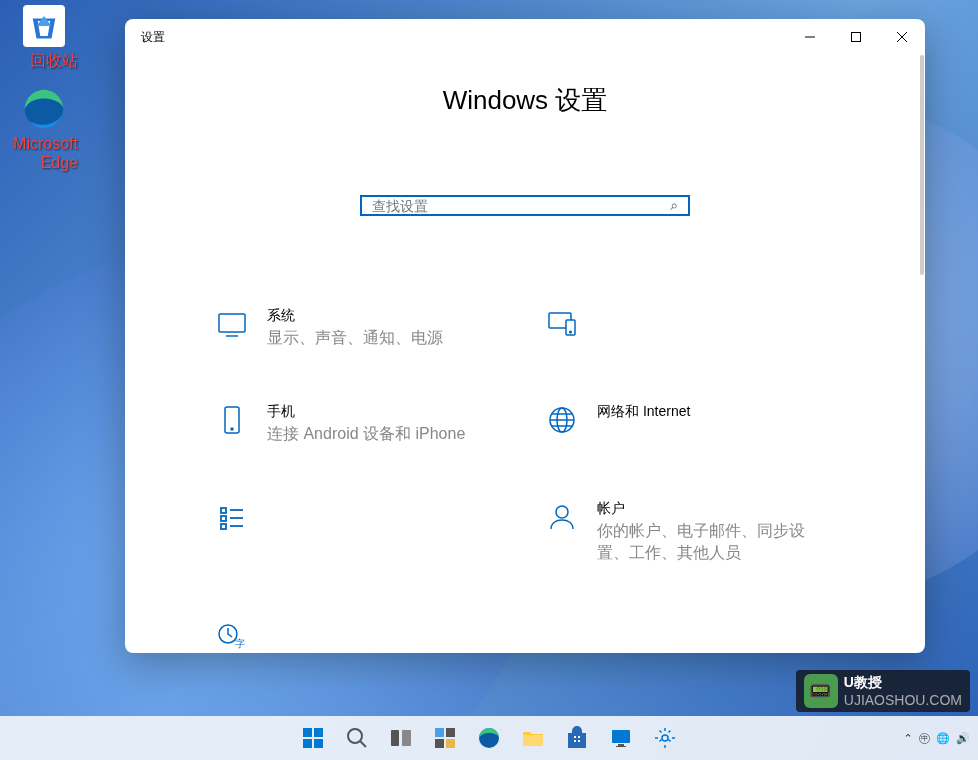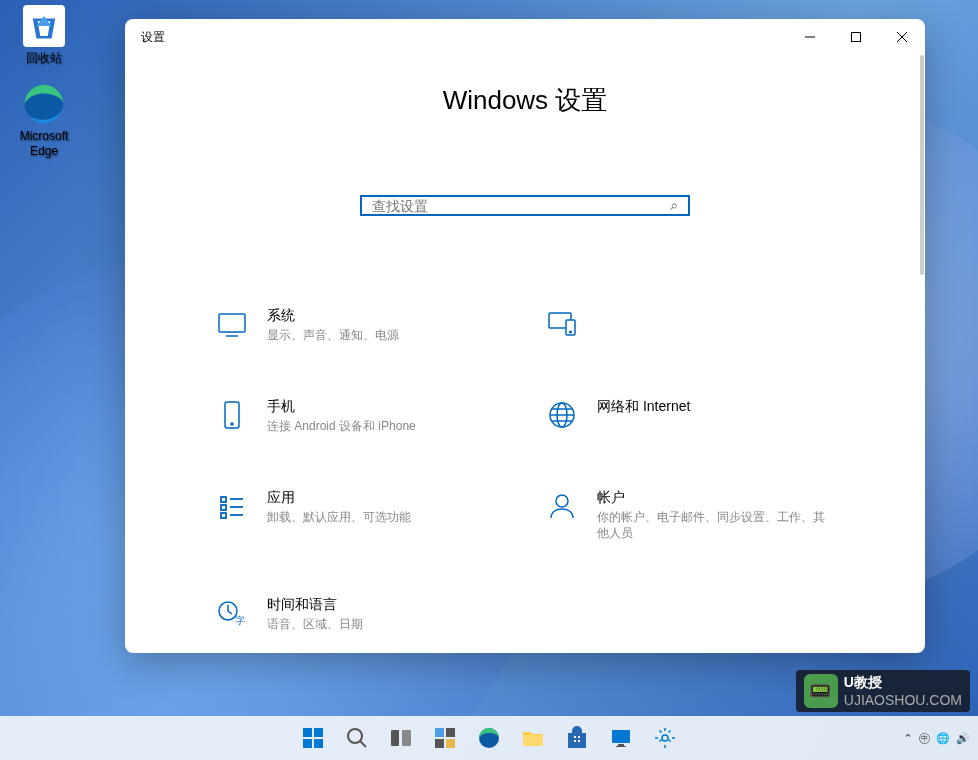--- a/index.html
+++ b/index.html
@@ -7,21 +7,21 @@
 
 
 .wallpaper { position: absolute; inset: 0; z-index: 0; }
 .wallpaper::before { content: ''; position: absolute; width: 700px; height: 600px; border-radius: 50%; background: radial-gradient(ellipse, rgba(120,180,255,0.6), rgba(40,80,180,0.3)); left: -150px; top: 250px; transform: rotate(-20deg); }
 .wallpaper::after { content: ''; position: absolute; width: 500px; height: 500px; border-radius: 50%; background: radial-gradient(ellipse, rgba(200,220,255,0.5), rgba(60,100,200,0.2)); right: -100px; top: 100px; }
 
 
 .desktop-icons { position: absolute; top: 5px; left: 10px; z-index: 1; }
 .desktop-icon { width: 68px; text-align: center; margin-bottom: 18px; cursor: pointer; }
 .desktop-icon .ico { width: 42px; height: 42px; margin: 0 auto 4px; display: flex; align-items: center; justify-content: center; }
-.desktop-icon .label { color: #000000; font-size: 12px; text-shadow: 1px 1px 2px rgba(0,0,0,0.6); line-height: 1.2; }
+.desktop-icon .label { color: #ef4444; font-size: 16px; text-shadow: 1px 1px 2px rgba(0,0,0,0.6); line-height: 1.2; text-align: right; }
 .recycle-bin-ico { background: #fff; border-radius: 4px; position: relative; }
 
 
 .settings-window { position: absolute; top: 19px; left: 125px; width: 800px; height: 634px; background: #fff; border-radius: 8px; box-shadow: 0 10px 40px rgba(0,0,0,0.3); z-index: 2; display: flex; flex-direction: column; overflow: hidden; }
 .titlebar { height: 36px; display: flex; align-items: center; padding-left: 16px; }
 .titlebar-title { font-size: 12px; flex: 1; }
 .titlebar-btns { display: flex; }
 .titlebar-btn { width: 46px; height: 32px; display: flex; align-items: center; justify-content: center; cursor: pointer; }
 .titlebar-btn svg { width: 10px; height: 10px; }
 
@@ -32,21 +32,21 @@
 .search-box input { flex: 1; border: none; outline: none; font-size: 14px; color: #737373; }
 .search-box input::placeholder { color: #777; }
 .search-icon { color: #666; font-size: 14px; }
 
 .settings-grid { display: grid; grid-template-columns: 1fr 1fr; column-gap: 40px; row-gap: 54px; width: 100%; max-width: 620px; }
 .setting-item { display: flex; align-items: flex-start; gap: 18px; cursor: pointer; }
 .setting-icon { width: 34px; height: 34px; color: #0067c0; flex-shrink: 0; display: flex; align-items: center; justify-content: center; }
 .setting-icon svg { width: 32px; height: 32px; }
 .setting-text { flex: 1; }
 .setting-title { font-size: 14px; color: #000; margin-bottom: 2px; }
-.setting-desc { font-size: 12px; color: #888; line-height: 1.4; }
+.setting-desc { font-size: 16px; color: #888; line-height: 1.4; }
 
 
 .taskbar { position: absolute; bottom: 0; left: 0; right: 0; height: 44px; background: rgba(240,244,250,0.92); backdrop-filter: blur(20px); display: flex; align-items: center; z-index: 3; }
 .taskbar-center { position: absolute; left: 50%; transform: translateX(-50%); display: flex; gap: 4px; }
 .taskbar-icon { width: 40px; height: 40px; display: flex; align-items: center; justify-content: center; cursor: pointer; border-radius: 4px; }
 .taskbar-icon svg, .taskbar-icon .tico { width: 24px; height: 24px; }
 .taskbar-right { position: absolute; right: 8px; display: flex; align-items: center; gap: 6px; font-size: 11px; color: #333; }
 
 
 .watermark { position: absolute; right: 8px; bottom: 48px; z-index: 4; display: flex; align-items: center; gap: 6px; background: rgba(20,25,35,0.85); padding: 4px 8px; border-radius: 4px; }
@@ -169,24 +169,20 @@
         <div class="setting-icon">
             <svg viewBox="0 0 32 32" fill="none" stroke="#0067c0" stroke-width="1.8">
               <rect x="5" y="7" width="5" height="5"></rect>
               <rect x="5" y="15" width="5" height="5"></rect>
               <rect x="5" y="23" width="5" height="5"></rect>
               <line x1="14" y1="9" x2="27" y2="9"></line>
               <line x1="14" y1="17" x2="27" y2="17"></line>
               <line x1="14" y1="25" x2="27" y2="25"></line>
             </svg>
           </div>
-        <div class="setting-text">
-          <div class="setting-title">应用</div>
-          <div class="setting-desc">卸载、默认应用、可选功能</div>
-        </div>
       </div>
 
       <div class="setting-item">
         <div class="setting-icon">
             <svg viewBox="0 0 32 32" fill="none" stroke="#0067c0" stroke-width="1.5">
               <circle cx="16" cy="11" r="6"></circle>
               <path d="M5 28c0-6 5-9 11-9s11 3 11 9"></path>
             </svg>
           </div>
         <div class="setting-text">
@@ -196,24 +192,20 @@
       </div>
 
       <div class="setting-item">
         <div class="setting-icon">
             <svg viewBox="0 0 32 32" fill="none" stroke="#0067c0" stroke-width="1.5">
               <circle cx="12" cy="14" r="9"></circle>
               <path d="M12 8v6l4 3"></path>
               <text x="19" y="27" font-size="10" fill="#0067c0" stroke="none" font-family="sans-serif">字</text>
             </svg>
           </div>
-        <div class="setting-text">
-          <div class="setting-title">时间和语言</div>
-          <div class="setting-desc">语音、区域、日期</div>
-        </div>
       </div>
 
     </div>
   </div>
 </div>
 
 <div class="watermark">
   <div class="watermark-badge">📟</div>
   <div class="watermark-text">
     <div class="t1">U教授</div>

